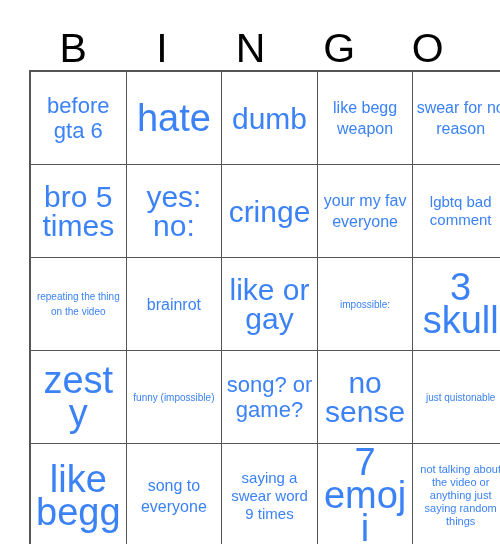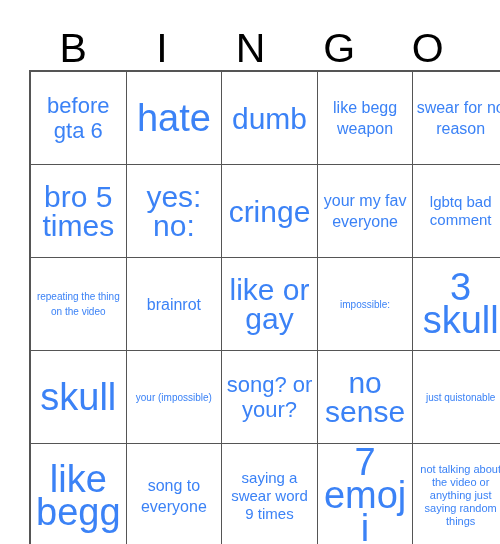--- a/index.html
+++ b/index.html
@@ -91,23 +91,23 @@
         <td class="t-sm">lgbtq bad comment</td>
       </tr>
       <tr>
         <td class="t-xs">repeating the thing on the video</td>
         <td class="t-md">brainrot</td>
         <td class="t-xl">like or gay</td>
         <td class="t-xs">impossible:</td>
         <td class="t-xxl">3 skull</td>
       </tr>
       <tr>
-        <td class="t-xxl">skull</td>
-        <td class="t-xs">your (impossible)</td>
-        <td class="t-lg">song? or your?</td>
+        <td class="t-xxl">zesty</td>
+        <td class="t-xs">funny (impossible)</td>
+        <td class="t-lg">song? or game?</td>
         <td class="t-xl">no sense</td>
         <td class="t-xs">just quistonable</td>
       </tr>
       <tr>
         <td class="t-xxl">like begg</td>
         <td class="t-md">song to everyone</td>
         <td class="t-sm">saying a swear word 9 times</td>
         <td class="t-xxl">7 emoji</td>
         <td class="t-xxs">not talking about the video or anything just saying random things</td>
       </tr>

